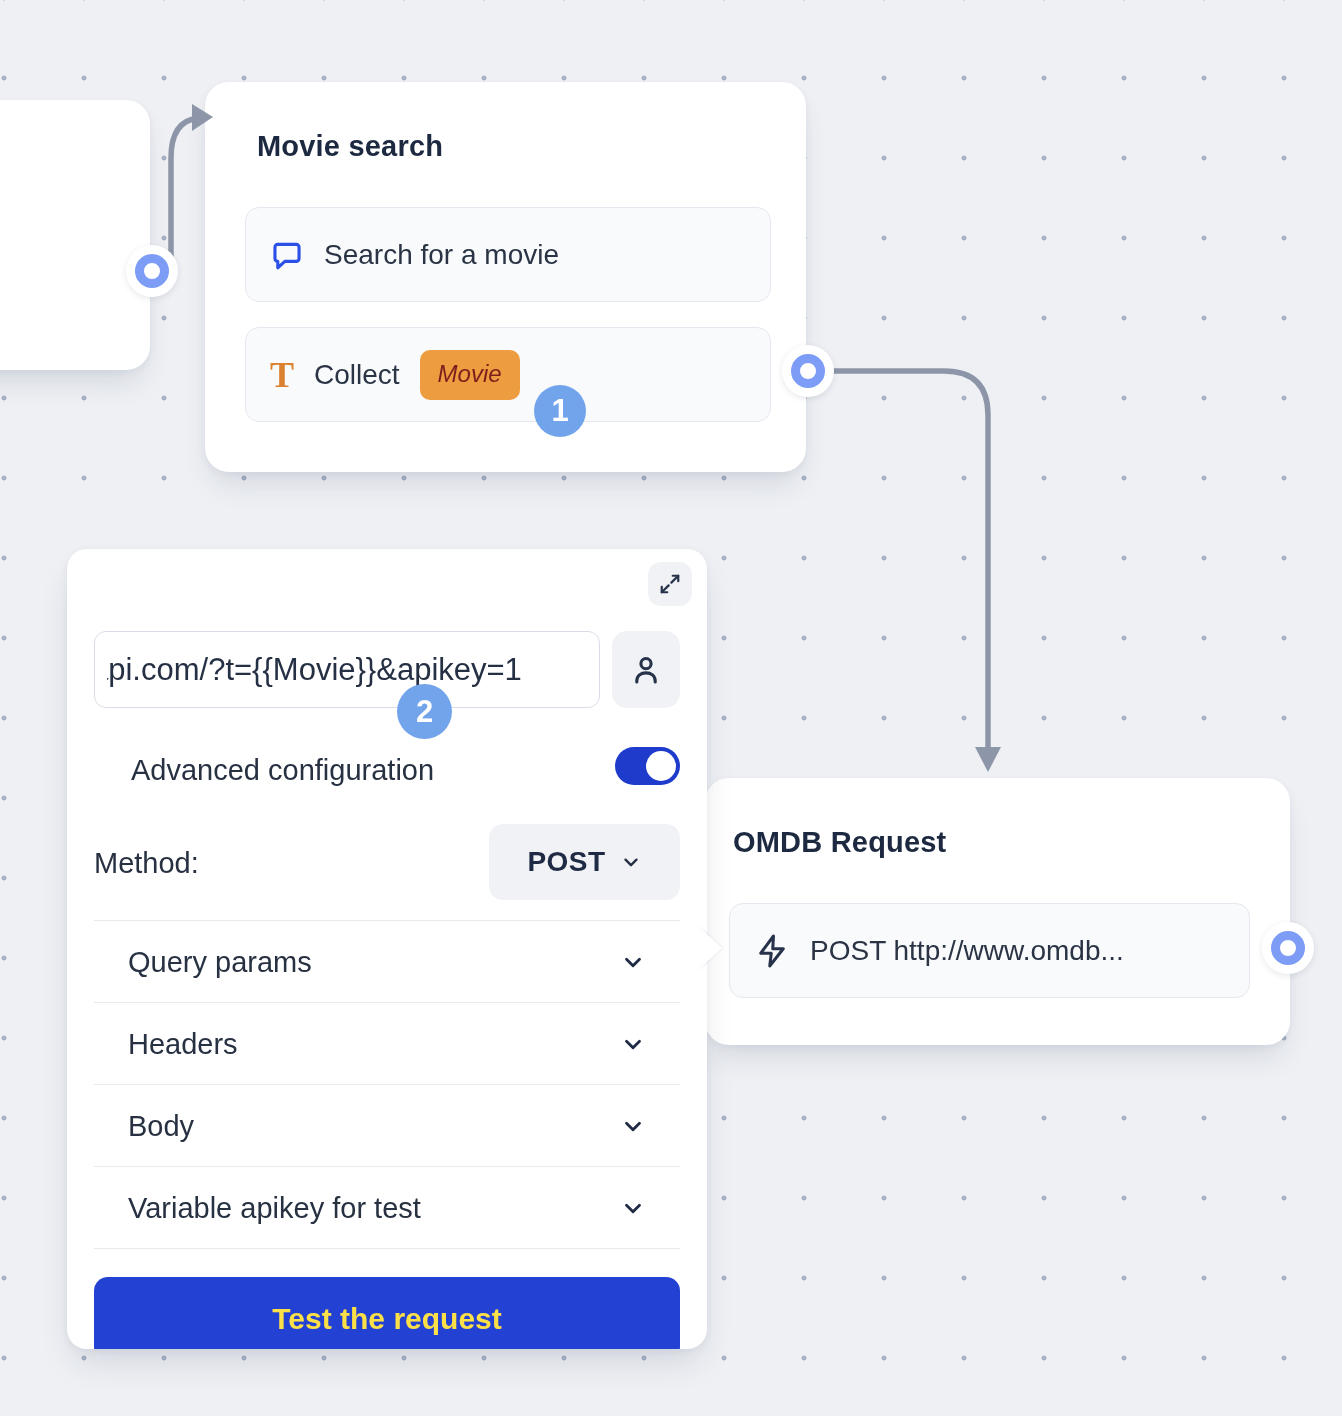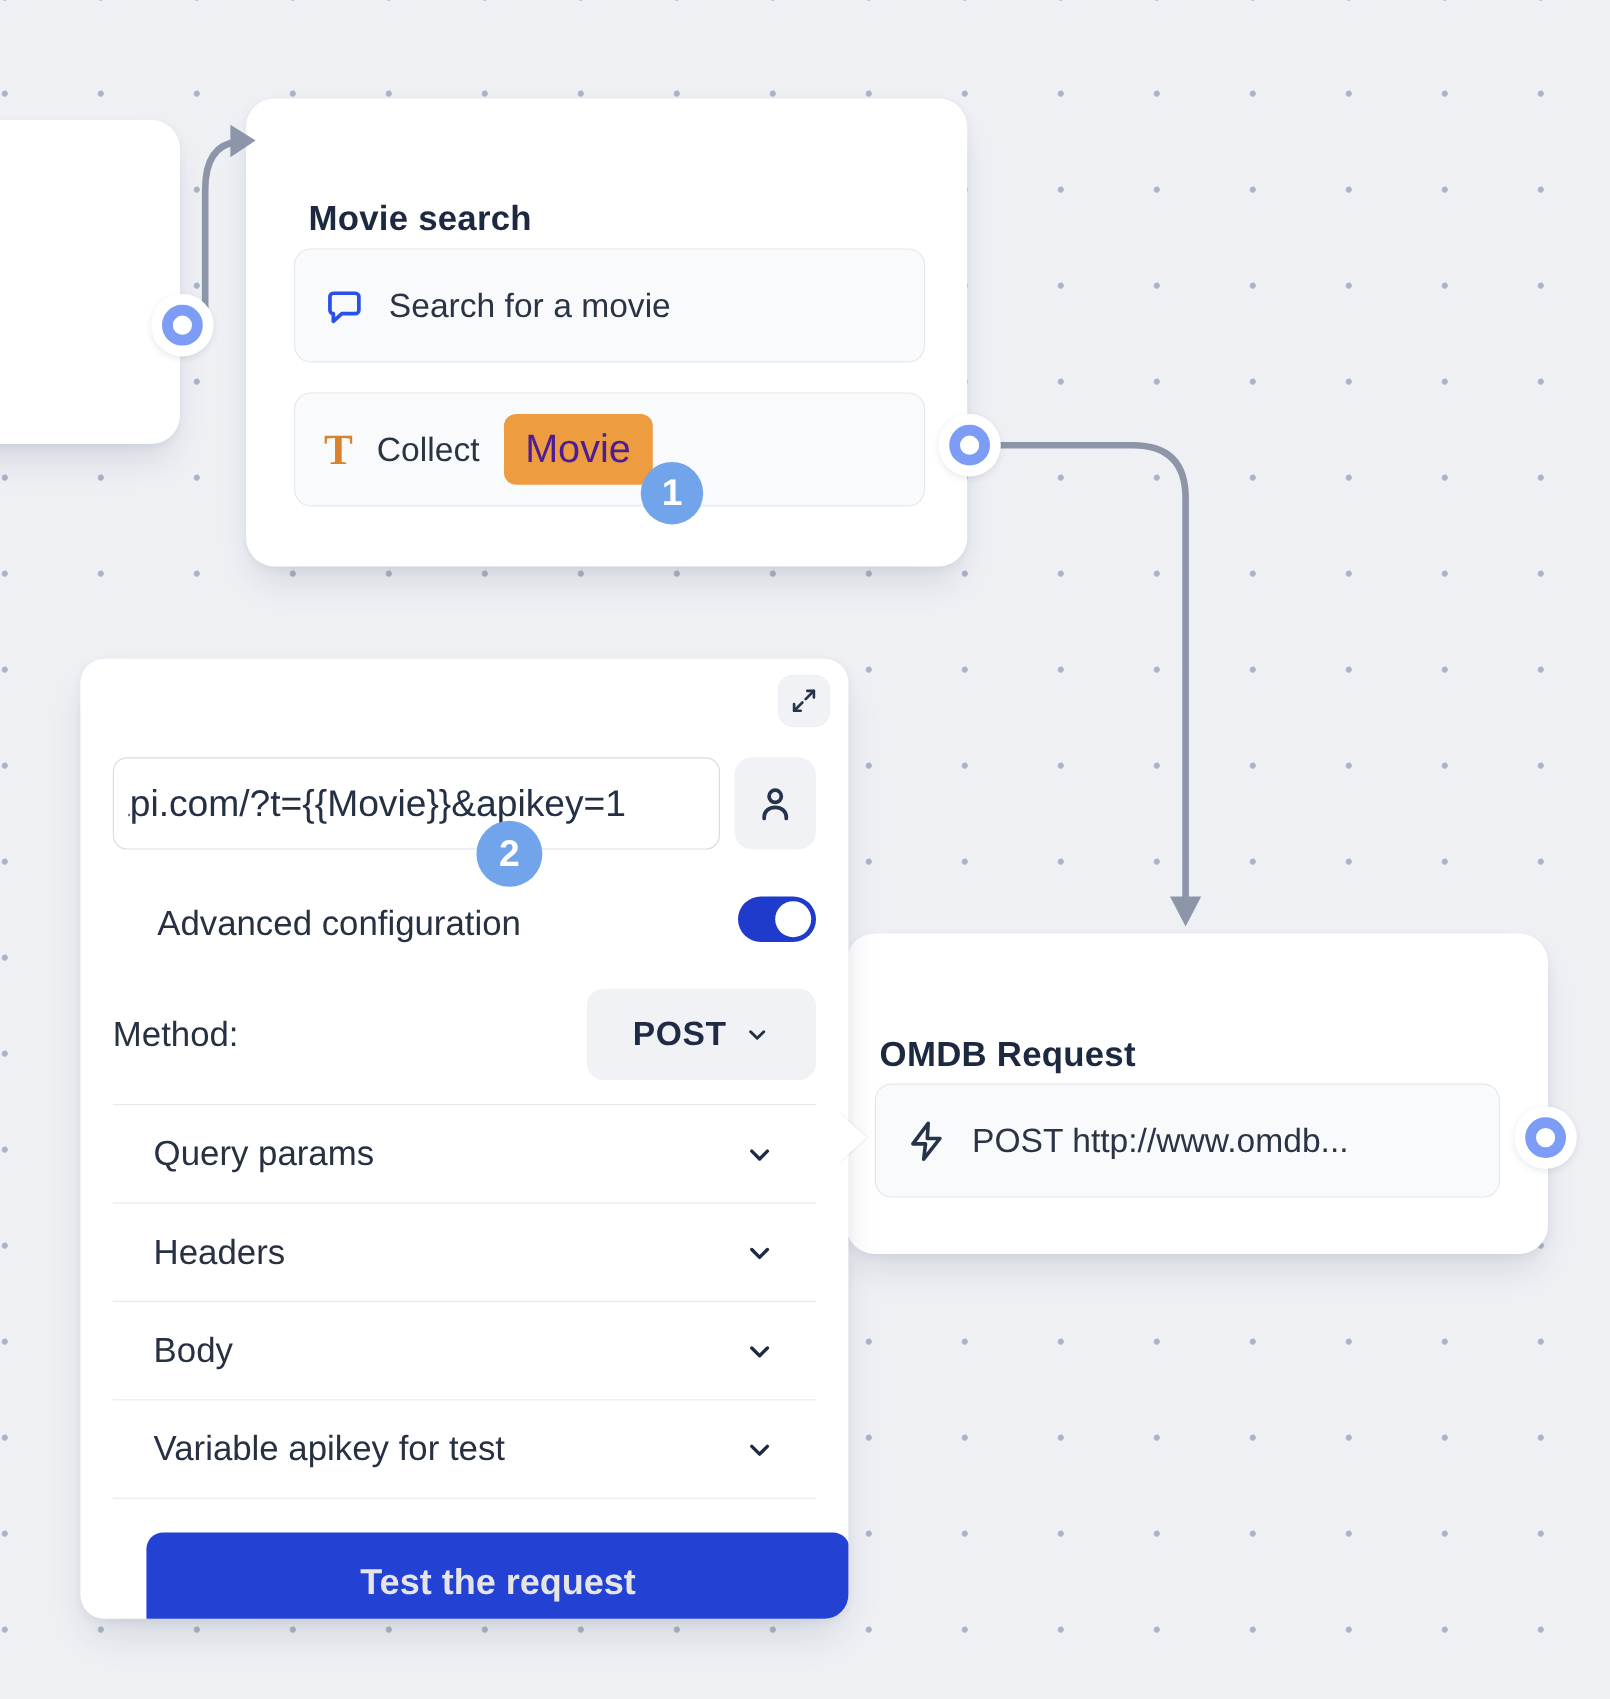--- a/index.html
+++ b/index.html
@@ -5,26 +5,26 @@
   html,body{margin:0;padding:0;}
   body{font-family:"Liberation Sans","DejaVu Sans",sans-serif;}
   #canvas{
     position:relative;width:1342px;height:1416px;overflow:hidden;
     background-color:#EEF0F4;
     background-image:radial-gradient(circle,#A8B3C7 2.2px,rgba(168,179,199,0) 2.8px);
     background-size:80px 80px;background-position:44px 38px;
   }
   .card{position:absolute;background:#fff;border-radius:24px;
         box-shadow:0 18px 30px -8px rgba(27,41,72,.13),0 2px 8px rgba(27,41,72,.05);}
-  .node-title{position:absolute;font-size:29px;font-weight:700;color:#1D2940;letter-spacing:.2px;margin-top:37px;}
+  .node-title{position:absolute;font-size:29px;font-weight:700;color:#1D2940;letter-spacing:.2px;}
   .node-row{position:absolute;background:#F9FAFC;border:1.5px solid #E5E8EE;border-radius:14px;
             display:flex;align-items:center;box-sizing:border-box;padding:0 24px;gap:20px;}
   .node-row .row-label{font-size:28px;color:#2A3445;white-space:nowrap;overflow:hidden;}
-  .var-badge{background:#EE9C40;color:#4c1d95;font-size:33px;line-height:1;
-             border-radius:10px;padding:12px 18px 14px 18px;}
+  .var-badge{background:#EE9C40;color:#7f1d1d;font-size:24px;line-height:1;
+             border-radius:10px;padding:12px 18px 14px 18px;font-style:italic;}
   .num-badge{position:absolute;background:#72A4EC;color:#fff;font-weight:700;
              border-radius:50%;display:flex;align-items:center;justify-content:center;
              font-size:31px;z-index:40;}
   .port{position:absolute;width:52px;height:52px;border-radius:50%;background:#fff;
         display:flex;align-items:center;justify-content:center;z-index:30;
         box-shadow:0 2px 6px rgba(27,41,72,.10);}
   .port .ring{width:16px;height:16px;border:9px solid #7C9CF5;border-radius:50%;background:#fff;}
   #connector-layer{position:absolute;left:0;top:0;z-index:5;pointer-events:none;}
   
   #request-panel{position:absolute;left:67px;top:549px;width:640px;height:800px;
@@ -41,22 +41,22 @@
                    background:#1E3BCB;}
   #advanced-toggle .knob{position:absolute;right:4px;top:4px;width:30px;height:30px;border-radius:50%;background:#fff;}
   #method-button{position:absolute;left:422px;top:275px;width:191px;height:76px;background:#F0F2F5;
                  border-radius:14px;display:flex;align-items:center;justify-content:center;gap:14px;}
   #method-button .method-value{font-size:28px;font-weight:700;color:#1F2A44;letter-spacing:.5px;}
   .divider{position:absolute;left:27px;width:586px;height:0;border-top:1.5px solid #E8EAEF;}
   .accordion-row{position:absolute;left:27px;width:586px;height:82px;display:flex;align-items:center;
                  justify-content:space-between;box-sizing:border-box;padding:0 34px;cursor:pointer;}
   .accordion-row .acc-label{font-size:29px;color:#273142;}
   #test-button{position:absolute;left:27px;top:728px;width:586px;height:84px;background:#2341D3;
-               border:none;border-radius:14px;color:#e5e5e5;font-size:30px;font-weight:700;
-               font-family:"Liberation Sans","DejaVu Sans",sans-serif;cursor:pointer;margin-left:28px;}
+               border:none;border-radius:14px;color:#fde047;font-size:30px;font-weight:700;
+               font-family:"Liberation Sans","DejaVu Sans",sans-serif;cursor:pointer;}
   #panel-pointer{position:absolute;left:699px;top:927px;width:0;height:0;z-index:25;
                  border-top:21px solid transparent;border-bottom:21px solid transparent;
                  border-left:23px solid #fff;
                  filter:drop-shadow(1px 0 1px rgba(27,41,72,.08));}
   svg.glyph{display:block;}
 </style>
 </head>
 <body>
 
 <div id="canvas">

